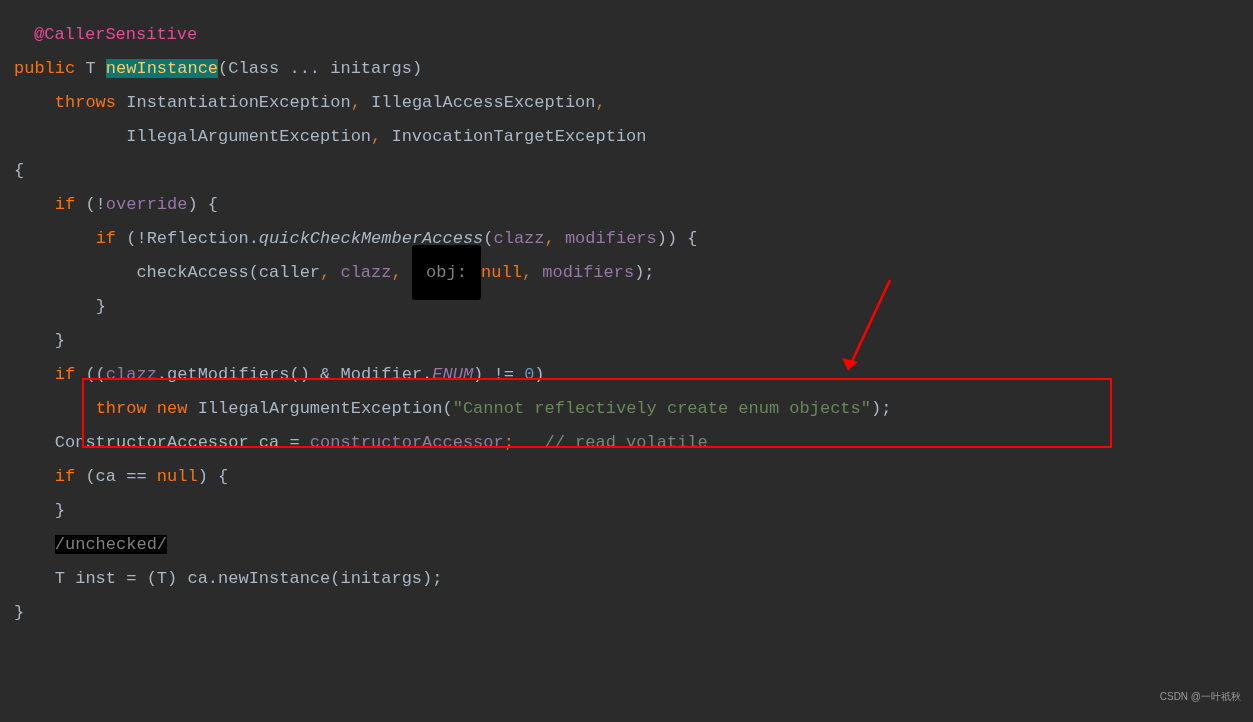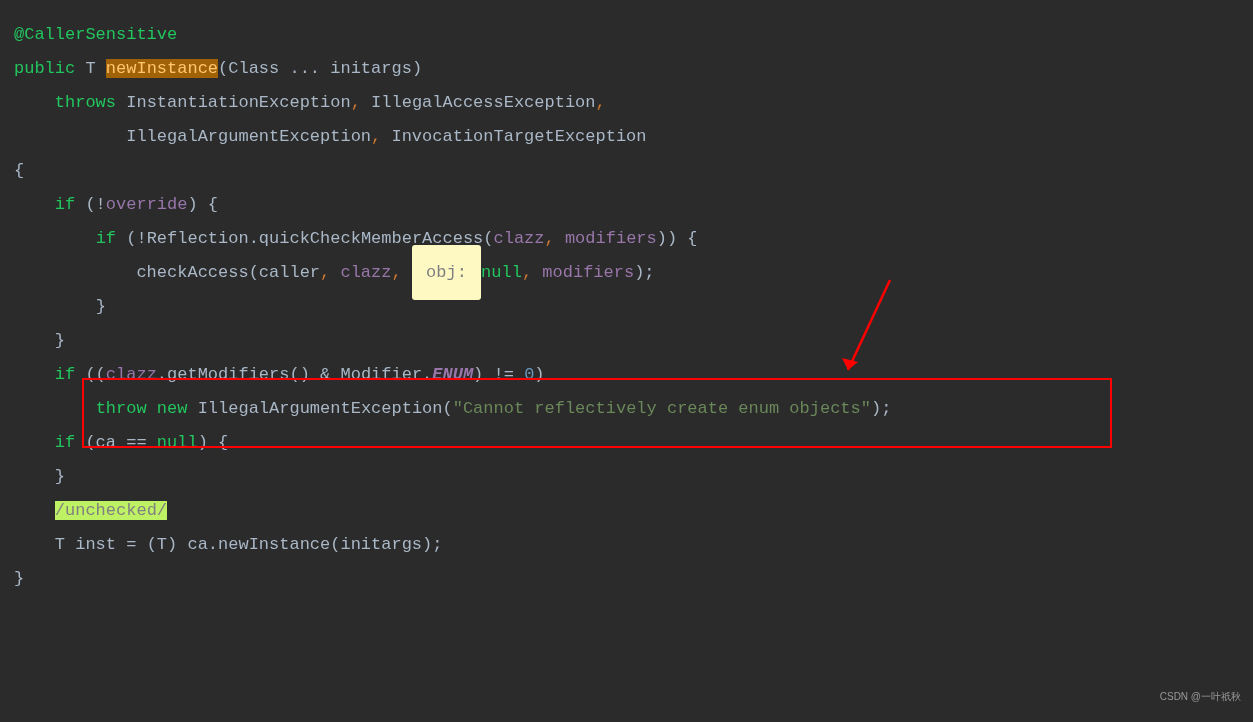--- a/index.html
+++ b/index.html
@@ -16,33 +16,33 @@
       line-height: 34px;
       position: relative;
       width: 1253px;
       height: 722px;
       overflow: hidden;
     }
     .code-line {
       white-space: pre;
       min-height: 34px;
     }
-    .annotation { color: #22c55e; }
-    .keyword { color: #22c55e; }
-    .method-name-hl { color: #ffc66d; background: #a16207; }
+    .annotation { color: #ec4899; margin-left: 20px; }
+    .keyword { color: #f97316; }
+    .method-name-hl { color: #ffc66d; background: #0f766e; }
     .punct { color: #cc7832; }
     .default { color: #a9b7c6; }
     .field { color: #9876aa; text-align: center; }
-    .italic-method { color: #a9b7c6; }
-    .enum-static { color: #9876aa; font-style: italic; font-weight: bold; }
+    .italic-method { color: #a9b7c6; font-style: italic; }
+    .enum-static { color: #9876aa; font-style: italic; }
     .number { color: #6897bb; }
     .string { color: #6a8759; }
     .comment { color: #808080; }
-    .hint-bg { background: #fef9c3; color: #808080; padding: 18px 4px; border-radius: 3px;}
-    .unchecked-hl { background: #bef264; color: #808080; }
+    .hint-bg { background: #000000; color: #808080; padding: 18px 4px; border-radius: 3px;}
+    .unchecked-hl { background: #000000; color: #808080; }
     .highlight-box {
       position: absolute;
       border: 2px solid #ff0000;
       pointer-events: none;
     }
     .arrow {
       position: absolute;
       pointer-events: none;
     }
     .watermark {
@@ -63,20 +63,21 @@
 <div class="code-line">    <span class="keyword">throws</span> <span class="default">InstantiationException</span><span class="punct">, </span><span class="default">IllegalAccessException</span><span class="punct">,</span></div>
 <div class="code-line">           <span class="default">IllegalArgumentException</span><span class="punct">, </span><span class="default">InvocationTargetException</span></div>
 <div class="code-line"><span class="default">{</span></div>
 <div class="code-line">    <span class="keyword">if</span> <span class="default">(!</span><span class="field">override</span><span class="default">) {</span></div>
 <div class="code-line">        <span class="keyword">if</span> <span class="default">(!Reflection.</span><span class="italic-method">quickCheckMemberAccess</span><span class="default">(</span><span class="field">clazz</span><span class="punct">, </span><span class="field">modifiers</span><span class="default">)) {</span></div>
 <div class="code-line">            <span class="default">checkAccess(caller</span><span class="punct">, </span><span class="field">clazz</span><span class="punct">, </span><span class="hint-bg"> obj: </span><span class="keyword">null</span><span class="punct">, </span><span class="field">modifiers</span><span class="default">);</span></div>
 <div class="code-line">        <span class="default">}</span></div>
 <div class="code-line">    <span class="default">}</span></div>
 <div class="code-line">    <span class="keyword">if</span><span class="default"> ((</span><span class="field">clazz</span><span class="default">.getModifiers() &amp; Modifier.</span><span class="enum-static">ENUM</span><span class="default">) != </span><span class="number">0</span><span class="default">)</span></div>
 <div class="code-line">        <span class="keyword">throw</span> <span class="keyword">new</span> <span class="default">IllegalArgumentException(</span><span class="string">"Cannot reflectively create enum objects"</span><span class="default">);</span></div>
+<div class="code-line">    <span class="default">ConstructorAccessor ca = </span><span class="field">constructorAccessor</span><span class="punct">;</span><span class="comment">   // read volatile</span></div>
 <div class="code-line">    <span class="keyword">if</span><span class="default"> (ca == </span><span class="keyword">null</span><span class="default">) {</span></div>
 <div class="code-line">    <span class="default">}</span></div>
 <div class="code-line">    <span class="unchecked-hl">/unchecked/</span></div>
 <div class="code-line">    <span class="default">T inst = (T) ca.newInstance(initargs);</span></div>
 <div class="code-line"><span class="default">}</span></div>
 </div>
 
 <div class="highlight-box" style="left:82px; top:378px; width:1030px; height:70px;"></div>
 
 <svg class="arrow" style="left:830px; top:270px; width:80px; height:120px;">

